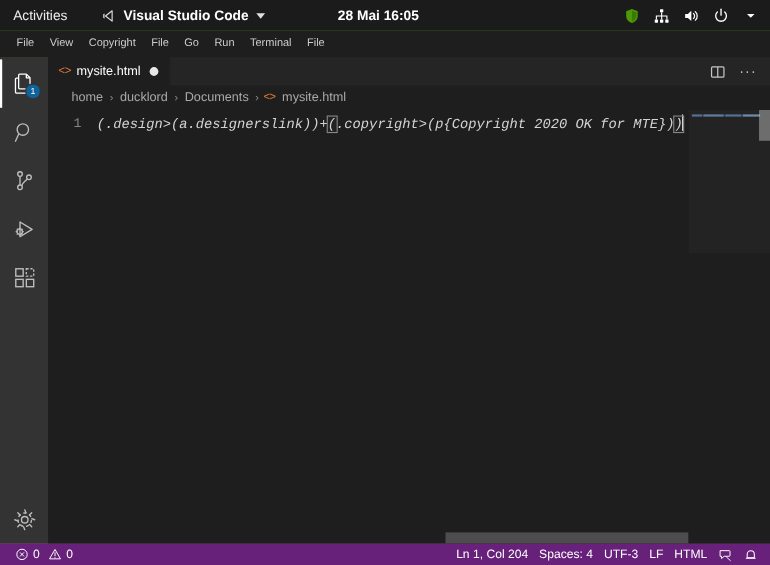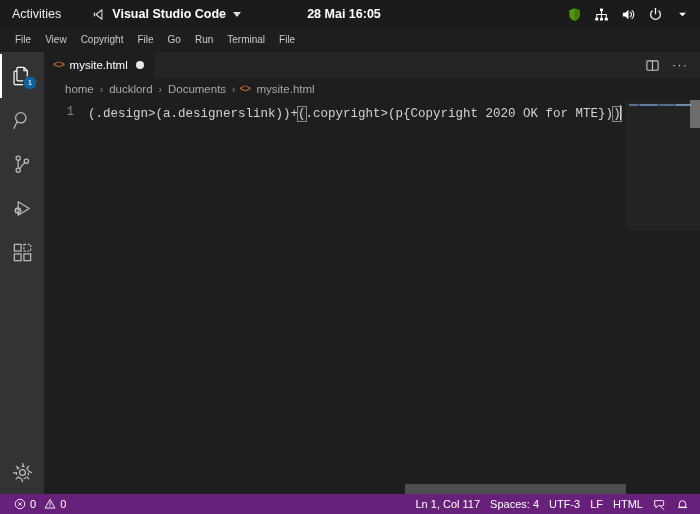--- a/index.html
+++ b/index.html
@@ -265,20 +265,21 @@
     font-size: 12px;
     line-height: 19px;
     user-select: none;
   }
   .code-lines {
     flex: 1;
     padding-top: 3px;
     min-width: 0;
     position: relative;
     overflow: hidden;
+    font-style: italic;
   }
   .code-line {
     font-family: "Liberation Mono", monospace;
     font-size: 12.5px;
     line-height: 19px;
     color: #d4d4d4;
     white-space: pre;
     position: relative;
     display: inline-block;
   }
@@ -591,21 +592,21 @@
         <svg width="12" height="12" viewBox="0 0 16 16">
           <path d="M8 2 L14.6 13.4 H1.4 Z" fill="none" stroke="#ffffff" stroke-width="1.2" stroke-linejoin="round"></path>
           <path d="M8 6 V9.6" stroke="#ffffff" stroke-width="1.2" stroke-linecap="round"></path>
           <circle cx="8" cy="11.4" r="0.65" fill="#ffffff"></circle>
         </svg>
       </span>
       <span>0</span>
     </div>
 
     <div class="sb-right">
-      <div class="sb-group">Ln 1, Col 117</div>
+      <div class="sb-group">Ln 1, Col 204</div>
       <div class="sb-group">Spaces: 4</div>
       <div class="sb-group">UTF-3</div>
       <div class="sb-group">LF</div>
       <div class="sb-group">HTML</div>
       <div class="sb-group">
         <span class="sb-icon">
           <svg width="13" height="13" viewBox="0 0 16 16">
             <path d="M2 3.2 H12.2 A0.9 0.9 0 0 1 13.1 4.1 V8.6 A0.9 0.9 0 0 1 12.2 9.5 H6.6 L3.6 12 V9.5 H2 Z" fill="none" stroke="#ffffff" stroke-width="1.1" stroke-linejoin="round"></path>
             <path d="M9.4 10.6 L13.4 14.2" stroke="#ffffff" stroke-width="1.1" stroke-linecap="round"></path>
           </svg>

